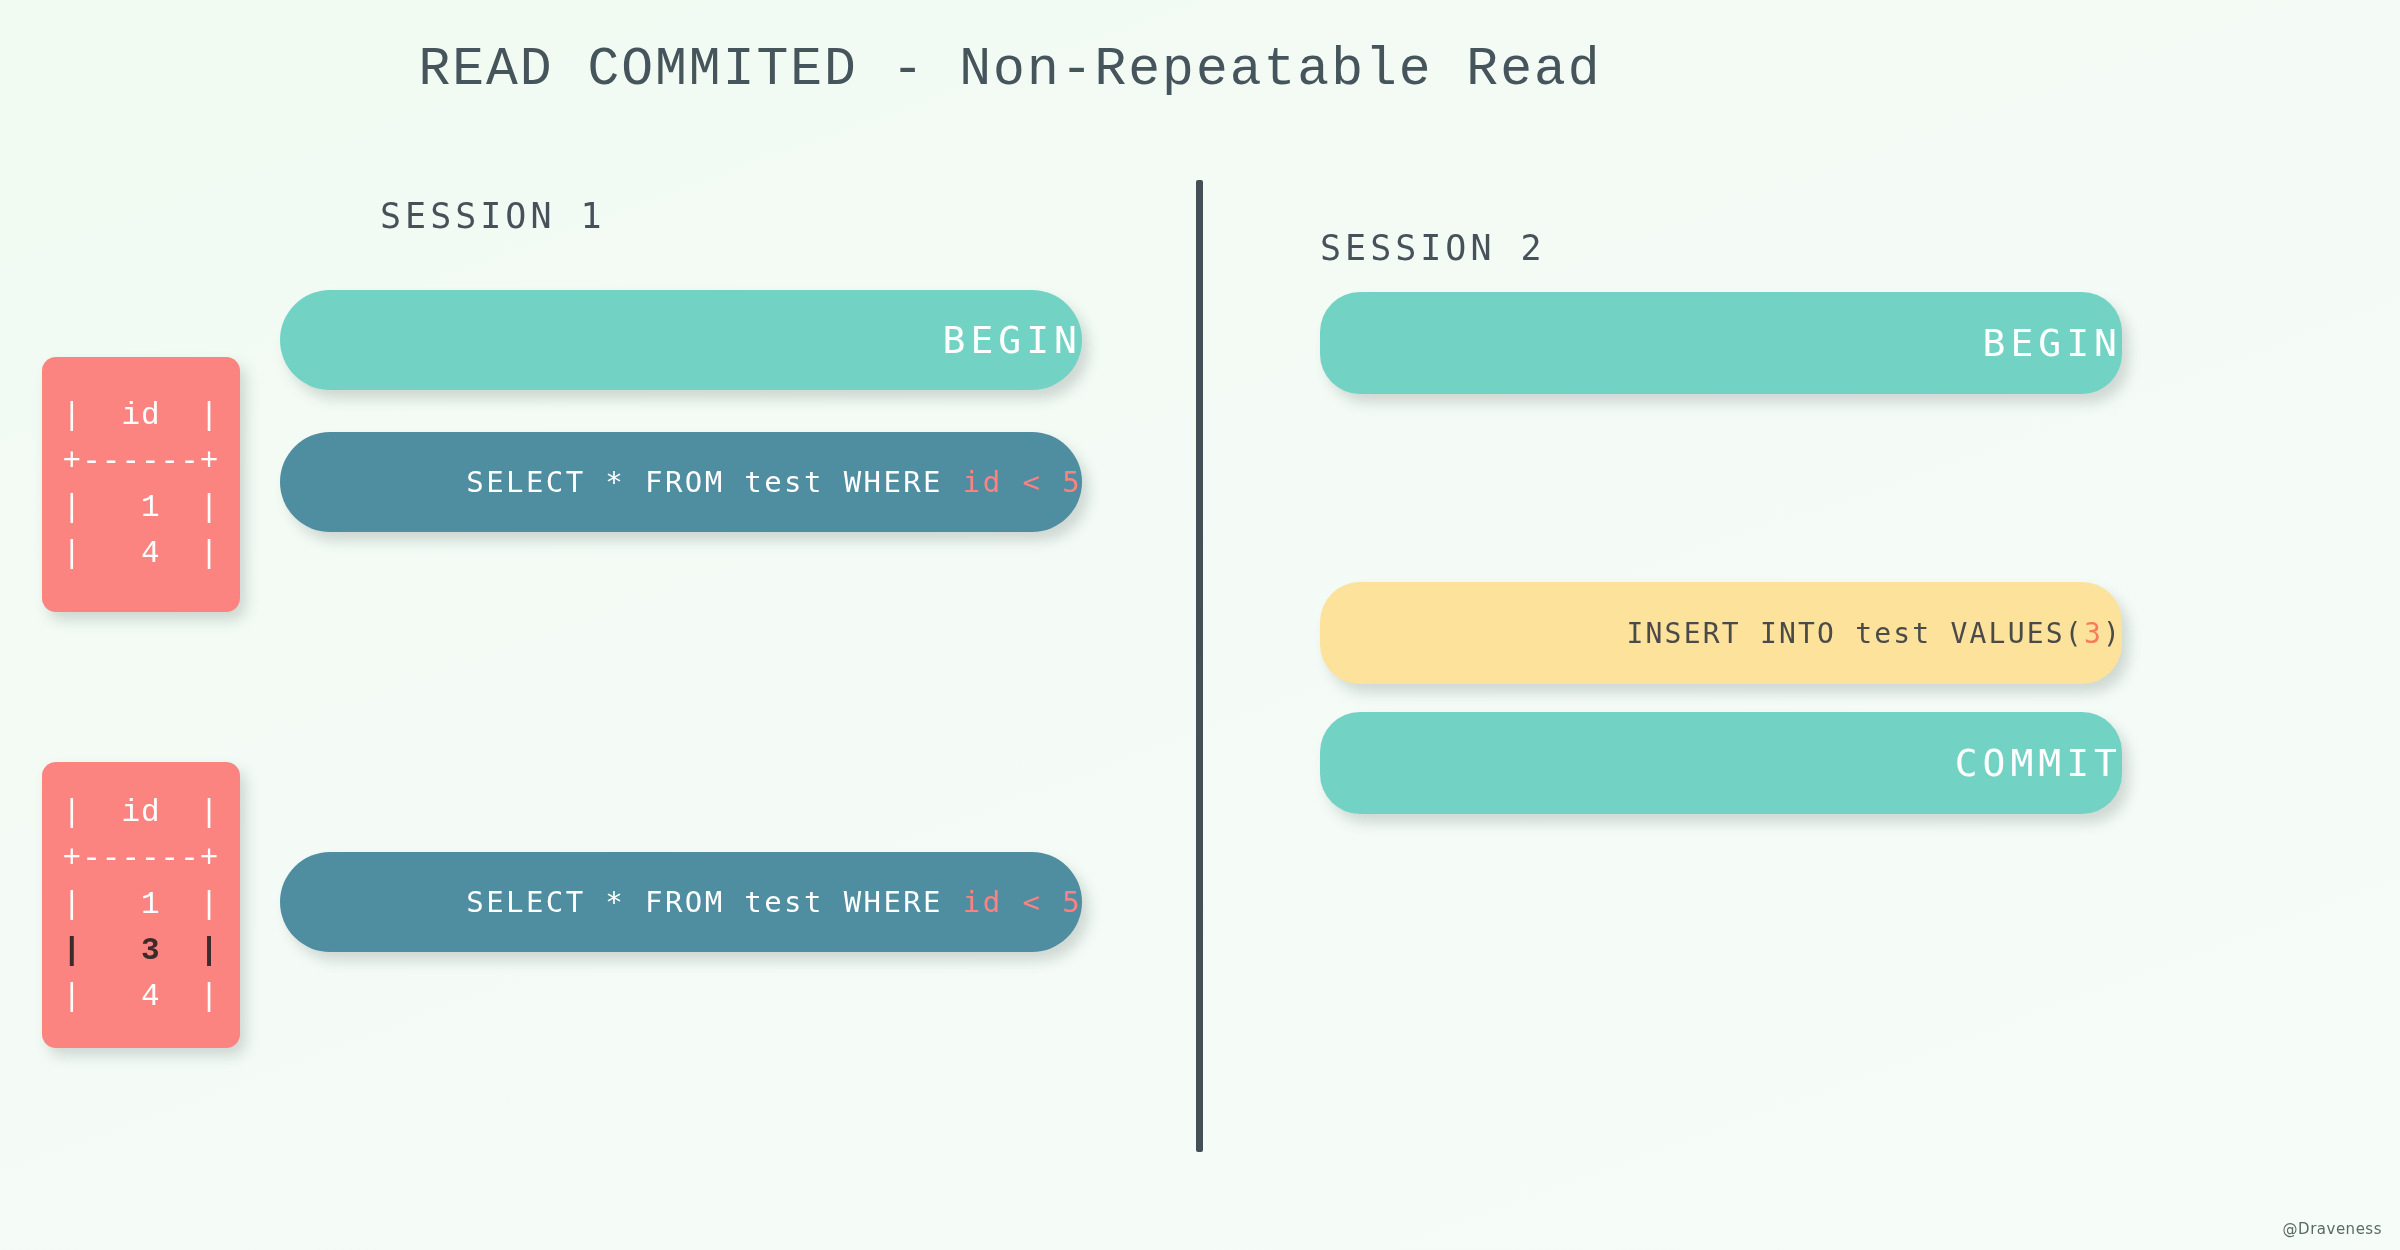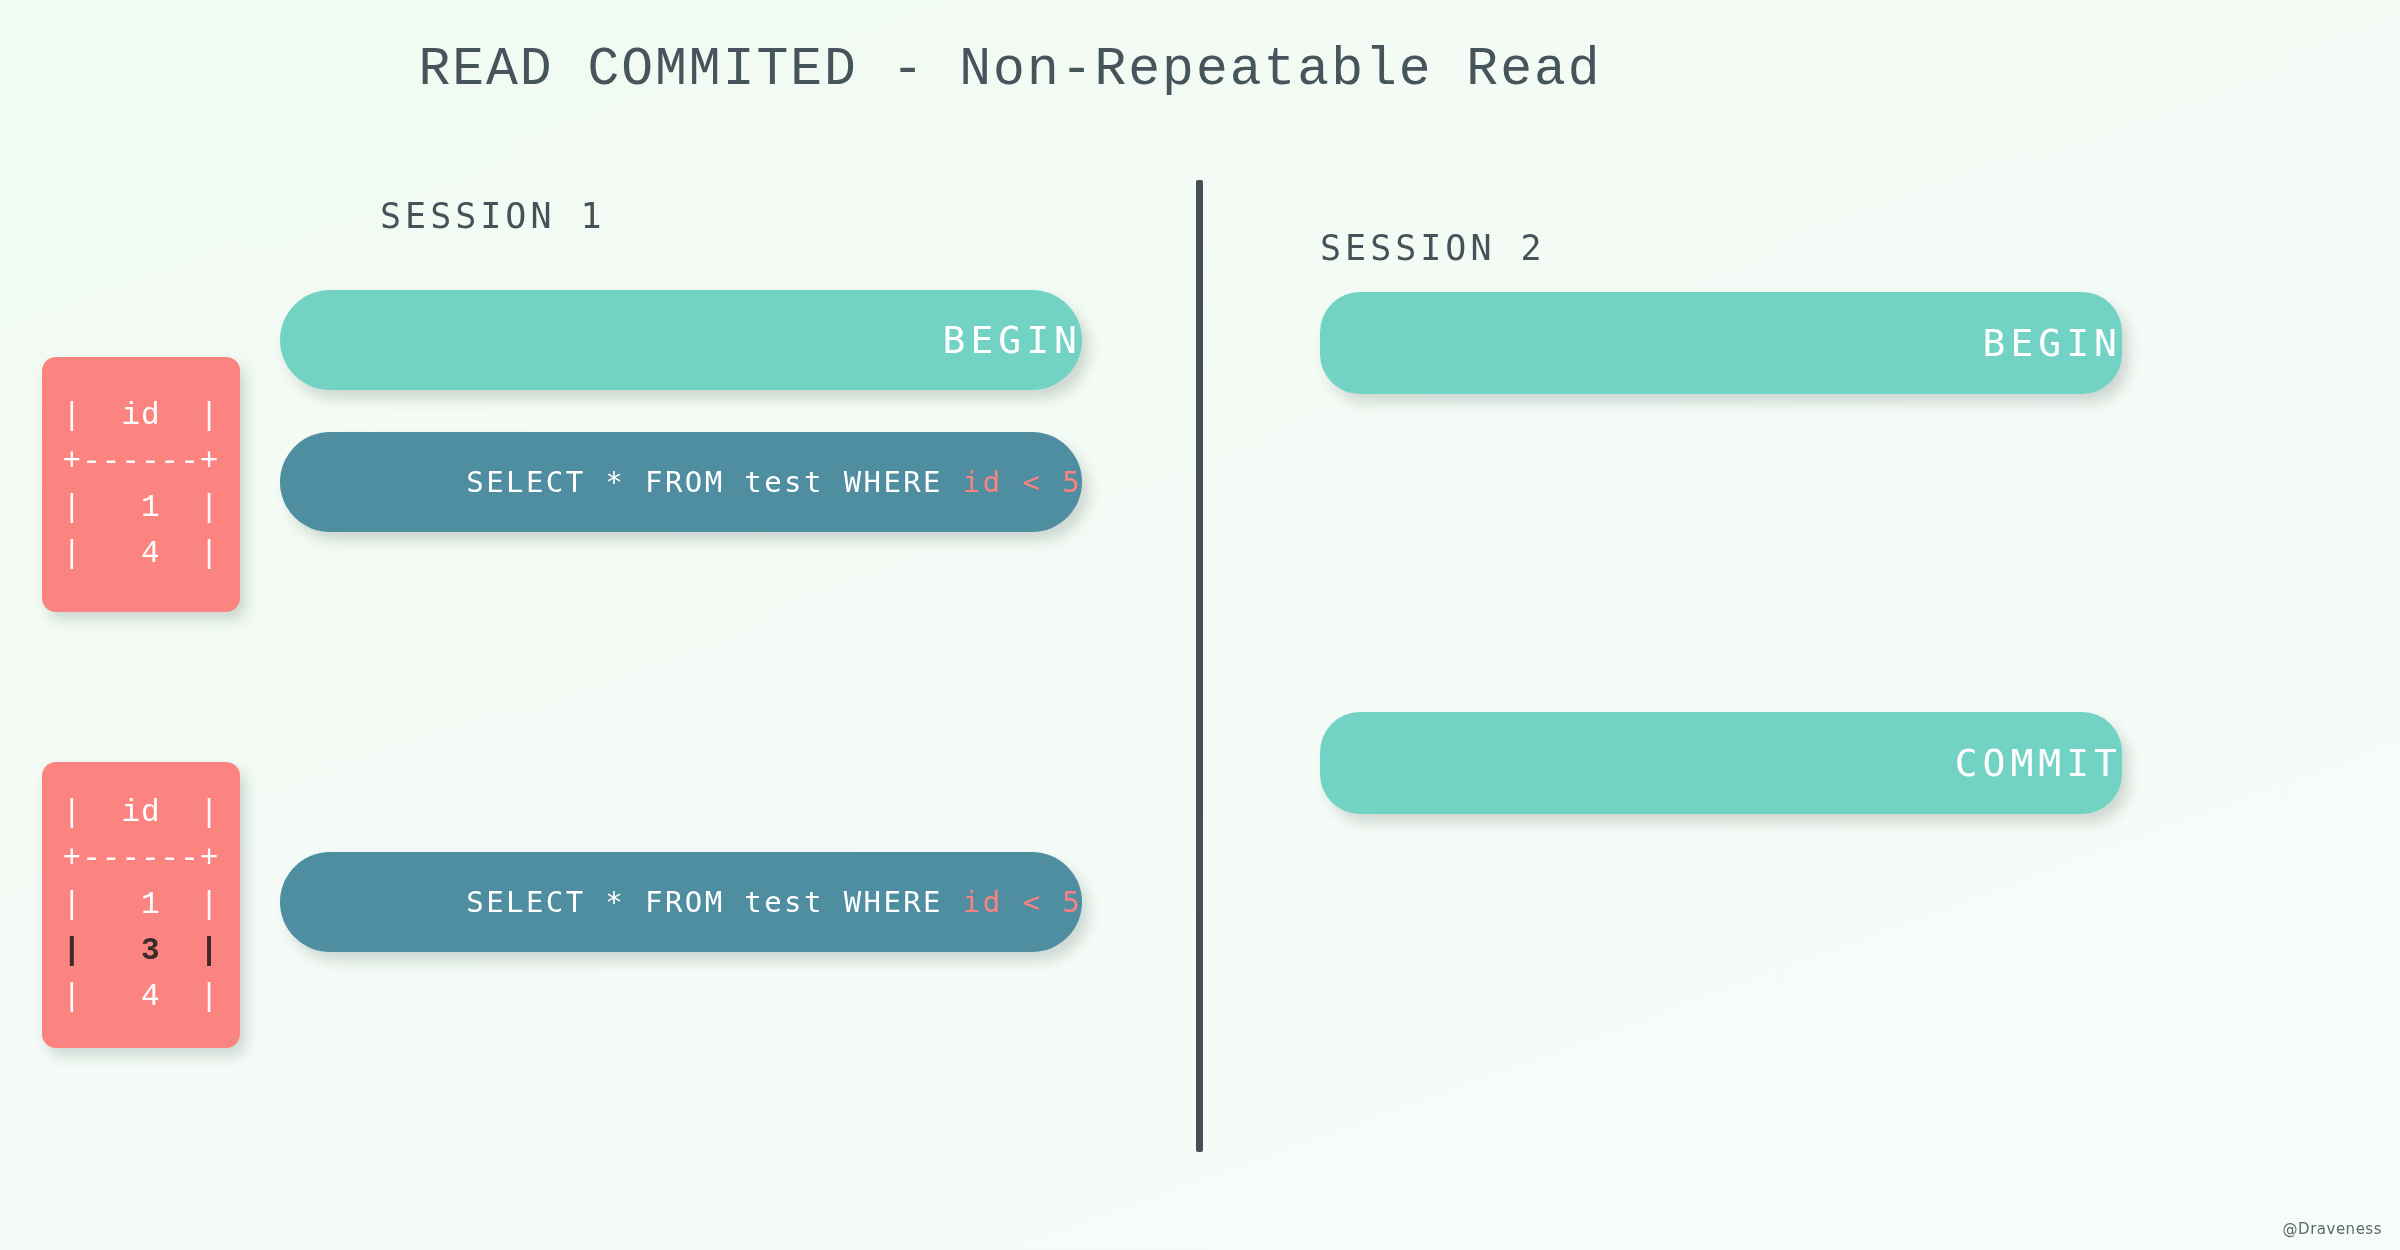--- a/index.html
+++ b/index.html
@@ -158,20 +158,23 @@
   </div>
 
   <div class="pill pill-slate s1-pill" id="s1-select2">
     <span>SELECT * FROM test WHERE </span><span class="hl-pink">id &lt; 5</span>
   </div>
 
   <div class="pill pill-teal s2-pill" id="s2-begin">
     <span>BEGIN</span>
   </div>
 
+  <div class="pill pill-yellow s2-pill" id="s2-insert">
+    <span>INSERT INTO test VALUES(</span><span class="hl-orange">3</span><span>)</span>
+  </div>
 
   <div class="pill pill-teal s2-pill" id="s2-commit">
     <span>COMMIT</span>
   </div>
 
   <div class="watermark">@Draveness</div>
 
 </div>
 
 </body></html>

